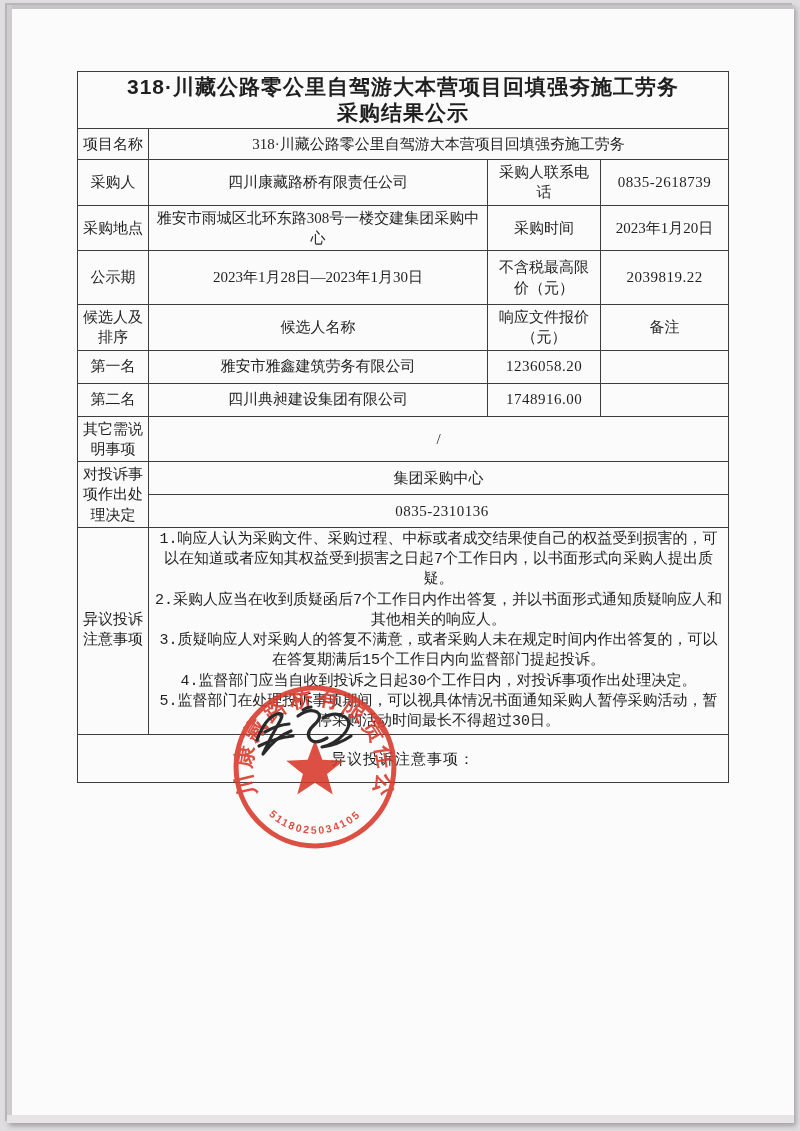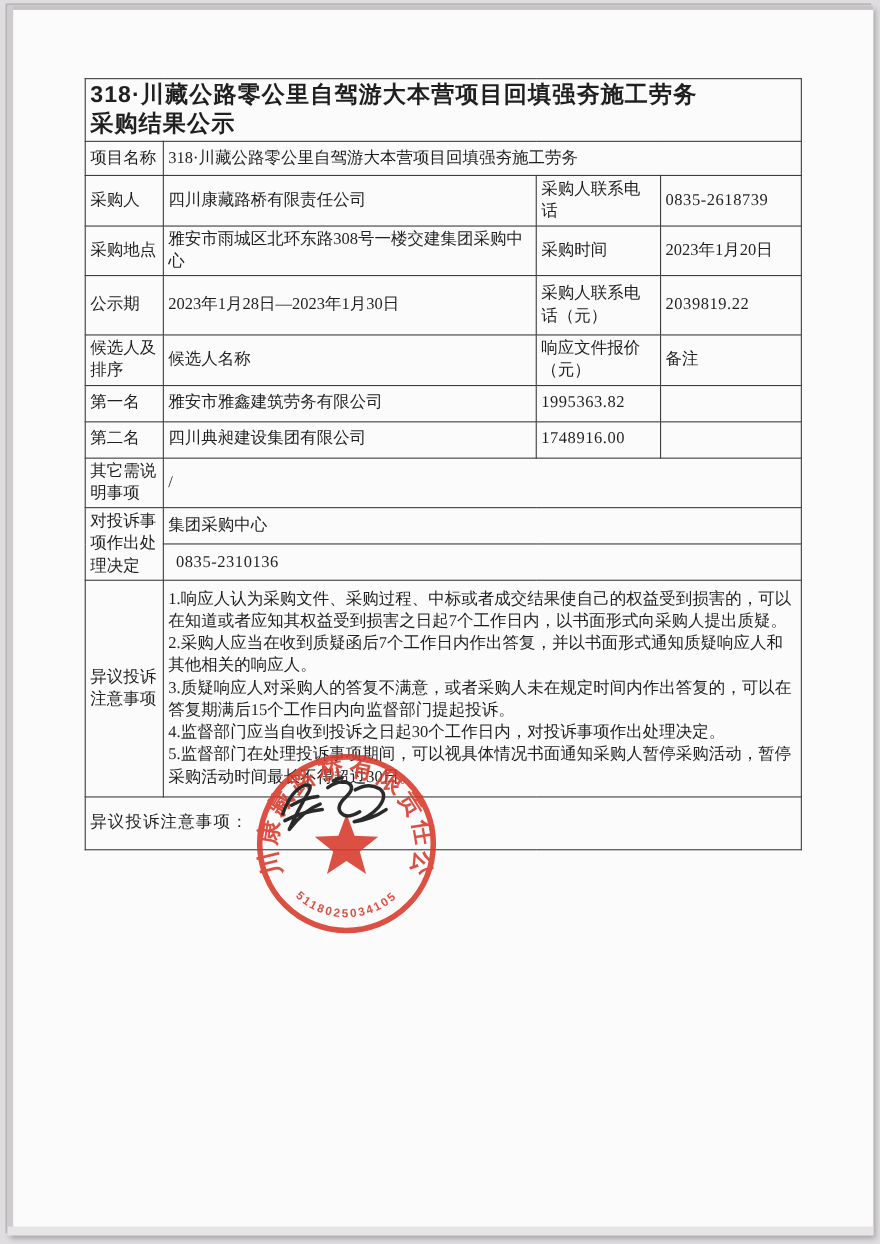--- a/index.html
+++ b/index.html
@@ -21,21 +21,21 @@
   table.doc {
     position: absolute;
     left: 70px; top: 66px;
     width: 651px;
     border-collapse: collapse;
     table-layout: fixed;
   }
   table.doc td {
     border: 1.4px solid #3d3d3d;
     font-size: 15px;
-    text-align: left;
+    text-align: center;
     vertical-align: middle;
     padding: 2px 4px;
     line-height: 1.35;
     overflow: hidden;
   }
   tr.r-title td {
     height: 54px;
     font-family: "Liberation Sans", "DejaVu Sans", sans-serif;
     font-weight: bold;
     font-size: 21px;
@@ -44,21 +44,21 @@
   }
   tr.r-project td { height: 31px; }
   tr.r-purchaser td { height: 33px; }
   tr.r-location td { height: 40px; }
   tr.r-publicity td { height: 54px; }
   tr.r-candhead td { height: 42px; }
   tr.r-cand td { height: 33px; }
   tr.r-other td { height: 38px; }
   tr.r-superv1 td { height: 29px; }
   tr.r-superv2 td { height: 28px; padding-left: 11px; }
-  tr.r-objection td { height: 197px; }
+  tr.r-objection td { height: 197px; font-family: Liberation Mono, monospace; }
   tr.r-sign td { height: 48px; }
   td.label { padding: 2px 3px; }
   td.objection-cell {
     text-align: justify;
     vertical-align: top;
     padding: 8px 8px 4px 6px;
     line-height: 22px;
   }
   td.sign-cell {
     text-align: left;
@@ -123,35 +123,35 @@
     <tr class="r-location">
       <td class="label">采购地点</td>
       <td>雅安市雨城区北环东路308号一楼交建集团采购中心</td>
       <td>采购时间</td>
       <td>2023年1月20日</td>
     </tr>
 
     <tr class="r-publicity">
       <td class="label">公示期</td>
       <td>2023年1月28日—2023年1月30日</td>
-      <td>采购人联系电话（元）</td>
+      <td>不含税最高限价（元）</td>
       <td class="num">2039819.22</td>
     </tr>
 
     <tr class="r-candhead">
       <td class="label">候选人及排序</td>
       <td>候选人名称</td>
       <td>响应文件报价（元）</td>
       <td>备注</td>
     </tr>
 
     <tr class="r-cand">
       <td class="label">第一名</td>
       <td>雅安市雅鑫建筑劳务有限公司</td>
-      <td class="num">1995363.82</td>
+      <td class="num">1236058.20</td>
       <td></td>
     </tr>
 
     <tr class="r-cand">
       <td class="label">第二名</td>
       <td>四川典昶建设集团有限公司</td>
       <td class="num">1748916.00</td>
       <td></td>
     </tr>
 

